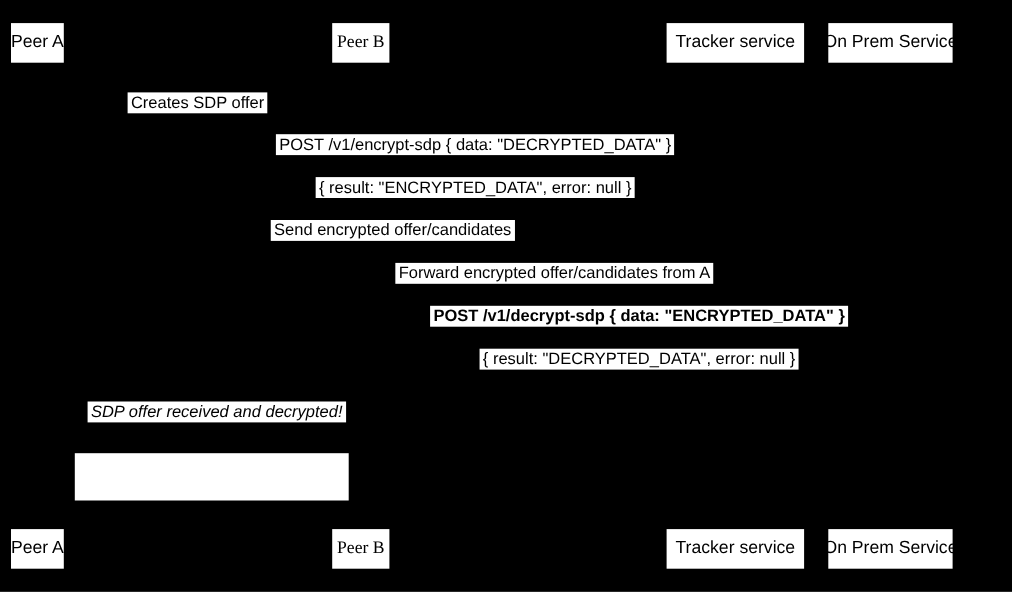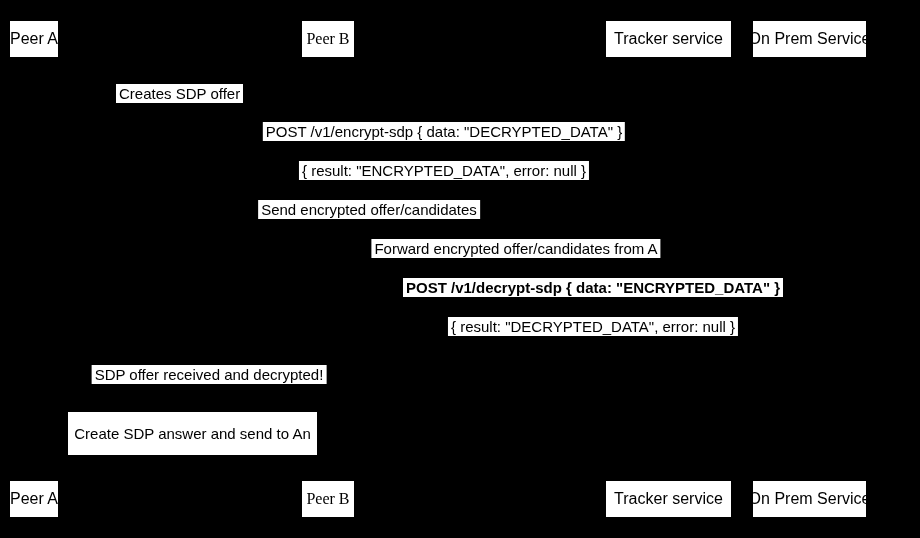--- a/index.html
+++ b/index.html
@@ -40,21 +40,20 @@
     position: absolute;
     background: #ffffff;
     color: #000000;
     font-size: 15px;
     line-height: 19px;
     padding: 0 3px;
     white-space: nowrap;
   }
   .msg.center {
     transform: translateX(-50%);
-    margin-left: 12px;
   }
   .note {
     position: absolute;
     left: 68px;
     top: 412px;
     width: 249px;
     height: 43px;
     background: #ffffff;
     color: #000000;
     font-size: 15px;
@@ -85,24 +84,23 @@
   <div class="msg center" style="left:432px; top:161px;">{ result: "ENCRYPTED_DATA", error: null }</div>
 
   <div class="msg center" style="left:357px; top:200px;">Send encrypted offer/candidates</div>
 
   <div class="msg center" style="left:504px; top:239px;">Forward encrypted offer/candidates from A</div>
 
   <div class="msg center" style="left:581px; top:278px;font-weight:bold;">POST /v1/decrypt-sdp { data: "ENCRYPTED_DATA" }</div>
 
   <div class="msg center" style="left:581px; top:317px;">{ result: "DECRYPTED_DATA", error: null }</div>
 
-  <div class="msg center" style="left:197px; top:365px;">SDP offer received and decrypted!</div>
+  <div class="msg center" style="left:197px; top:365px;font-style:italic;">SDP offer received and decrypted!</div>
 
   <div class="note">
-    <span>Create SDP answer and send to An</span>
   </div>
 
   <div class="row-bottom">
     <div class="actor actor-a">Peer A</div>
     <div class="actor actor-b">Peer B</div>
     <div class="actor actor-t">Tracker service</div>
     <div class="actor actor-o">On Prem Service</div>
   </div>
 
 </div>

